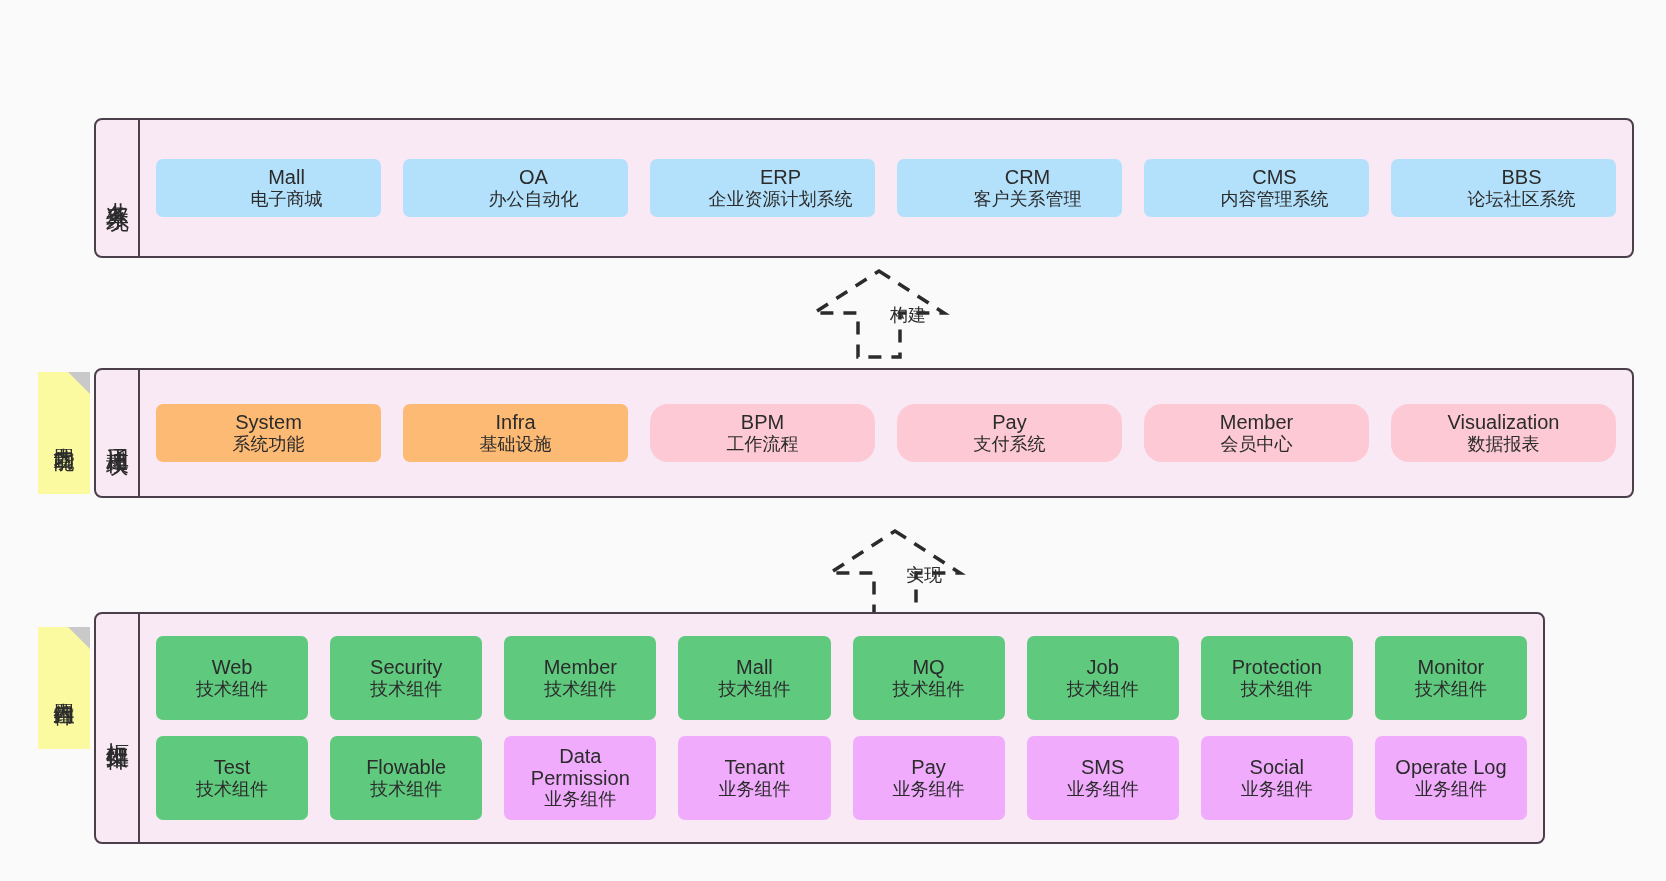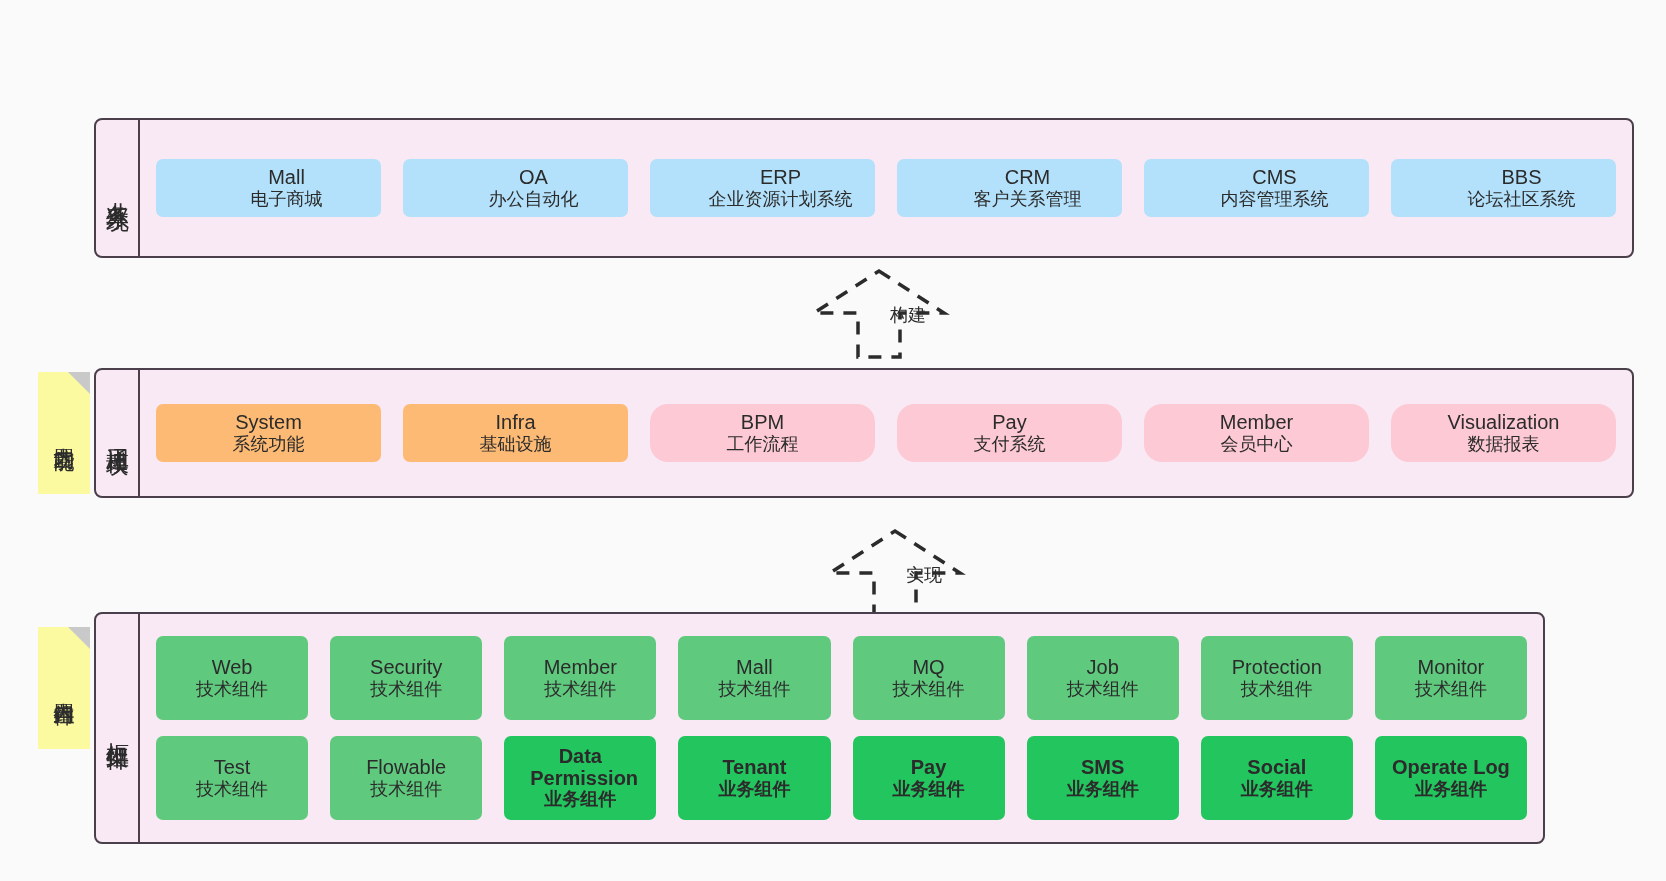--- a/index.html
+++ b/index.html
@@ -69,21 +69,21 @@
     box-sizing: border-box;
     padding: 6px 4px;
   }
   .card .t1 { font-size: 20px; }
   .card .t2 { font-size: 18px; }
 
   .c-blue      { background: #b3e0fa; padding-left: 40px; }
   .c-red       { background: #fdba74; }
   .c-pink      { background: #fcc9d4; border-radius: 18px; }
   .c-green     { background: #5fc97e; }
-  .c-greenlite { background: #22c55e; font-weight: bold; }
+  .c-greenlite { background: #f0abfc; }
 
   
   .sticky {
     position: absolute;
     background: #fcfaa0;
     box-sizing: border-box;
     display: flex;
     align-items: center;
     justify-content: center;
     font-size: 21px;

